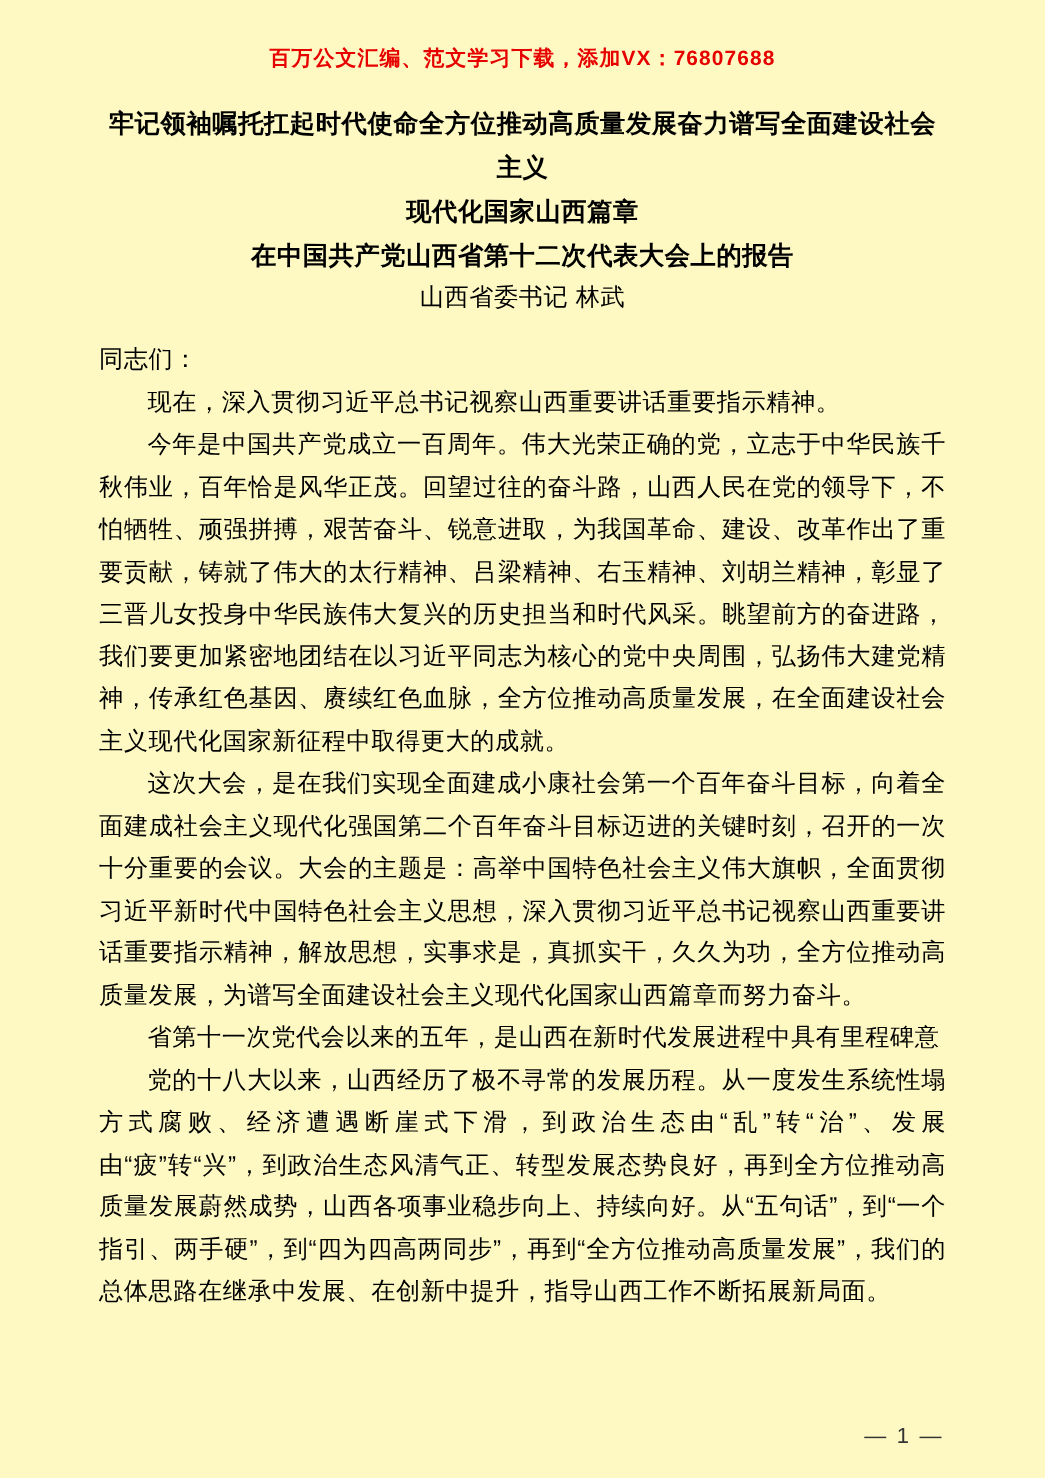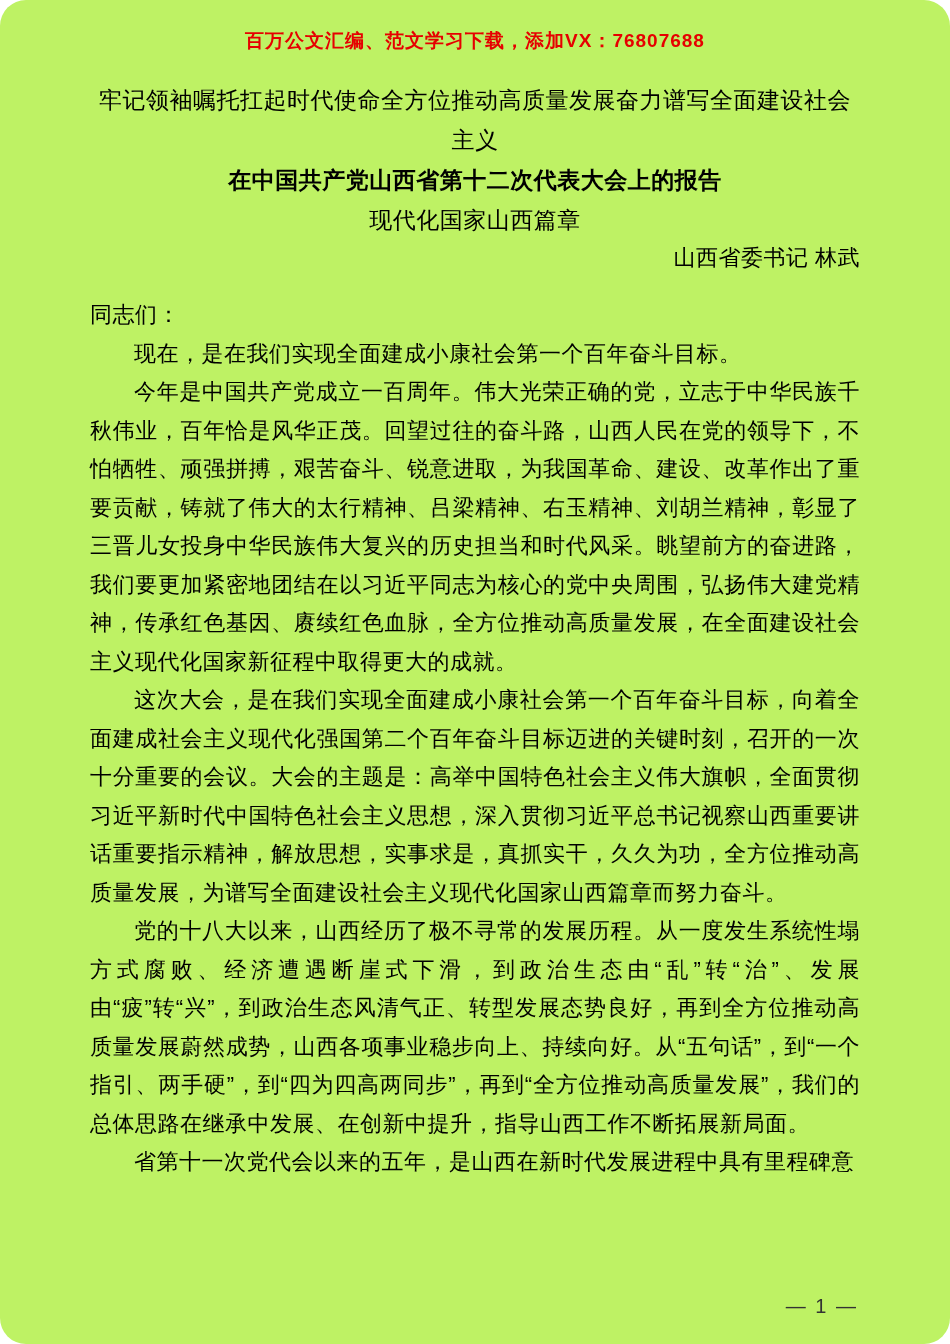--- a/index.html
+++ b/index.html
@@ -5,50 +5,48 @@
   html, body {
     margin: 0;
     padding: 0;
     background: #ffffff;
   }
   .page {
     position: relative;
     width: 950px;
     height: 1344px;
     margin: 0 auto;
-    background: #bef264;
+    background: #fef9c3;
     box-sizing: border-box;
-    padding: 28px 90px 0 90px;
+    padding: 40px 90px 0 90px;
     overflow: hidden;
     font-family: "Liberation Sans", "DejaVu Sans", sans-serif;
     color: #000000;
-    border-radius: 26px;
   }
   .ad-banner {
     text-align: center;
     font-size: 19px;
     font-weight: bold;
     color: #e60000;
     margin-bottom: 26px;
     letter-spacing: 1px;
   }
   .title-block {
     text-align: center;
   }
   .title-line {
     font-size: 23px;
-    font-weight: normal;
+    font-weight: bold;
     line-height: 40px;
     letter-spacing: 0.5px;
   }
   .meta-line {
     font-size: 22px;
     line-height: 36px;
     letter-spacing: 0.5px;
-    text-align: right;
   }
   .report-line {
     font-weight: bold;
   }
   .body-block {
     margin-top: 20px;
     font-size: 22px;
     line-height: 38.5px;
     text-align: justify;
     letter-spacing: 0.5px;
@@ -76,29 +74,29 @@
 </style>
 </head>
 <body>
 
 <div class="page">
 
   <div class="ad-banner">百万公文汇编、范文学习下载，添加VX：76807688</div>
 
   <div class="title-block">
     <div class="title-line">牢记领袖嘱托扛起时代使命全方位推动高质量发展奋力谱写全面建设社会主义</div>
+    <div class="title-line">现代化国家山西篇章</div>
     <div class="title-line report-line">在中国共产党山西省第十二次代表大会上的报告</div>
-    <div class="title-line">现代化国家山西篇章</div>
     <div class="meta-line">山西省委书记 林武</div>
   </div>
 
   <div class="body-block">
     <p class="salutation">同志们：</p>
-    <p class="para">现在，是在我们实现全面建成小康社会第一个百年奋斗目标。</p>
+    <p class="para">现在，深入贯彻习近平总书记视察山西重要讲话重要指示精神。</p>
     <p class="para">今年是中国共产党成立一百周年。伟大光荣正确的党，立志于中华民族千秋伟业，百年恰是风华正茂。回望过往的奋斗路，山西人民在党的领导下，不怕牺牲、顽强拼搏，艰苦奋斗、锐意进取，为我国革命、建设、改革作出了重要贡献，铸就了伟大的太行精神、吕梁精神、右玉精神、刘胡兰精神，彰显了三晋儿女投身中华民族伟大复兴的历史担当和时代风采。眺望前方的奋进路，我们要更加紧密地团结在以习近平同志为核心的党中央周围，弘扬伟大建党精神，传承红色基因、赓续红色血脉，全方位推动高质量发展，在全面建设社会主义现代化国家新征程中取得更大的成就。</p>
     <p class="para">这次大会，是在我们实现全面建成小康社会第一个百年奋斗目标，向着全面建成社会主义现代化强国第二个百年奋斗目标迈进的关键时刻，召开的一次十分重要的会议。大会的主题是：高举中国特色社会主义伟大旗帜，全面贯彻习近平新时代中国特色社会主义思想，深入贯彻习近平总书记视察山西重要讲话重要指示精神，解放思想，实事求是，真抓实干，久久为功，全方位推动高质量发展，为谱写全面建设社会主义现代化国家山西篇章而努力奋斗。</p>
+    <p class="para">省第十一次党代会以来的五年，是山西在新时代发展进程中具有里程碑意</p>
     <p class="para">党的十八大以来，山西经历了极不寻常的发展历程。从一度发生系统性塌方式腐败、经济遭遇断崖式下滑，到政治生态由“乱”转“治”、发展由“疲”转“兴”，到政治生态风清气正、转型发展态势良好，再到全方位推动高质量发展蔚然成势，山西各项事业稳步向上、持续向好。从“五句话”，到“一个指引、两手硬”，到“四为四高两同步”，再到“全方位推动高质量发展”，我们的总体思路在继承中发展、在创新中提升，指导山西工作不断拓展新局面。</p>
-    <p class="para">省第十一次党代会以来的五年，是山西在新时代发展进程中具有里程碑意</p>
   </div>
 
   <div class="page-number">— 1 —</div>
 
 </div>
 
 </body></html>

